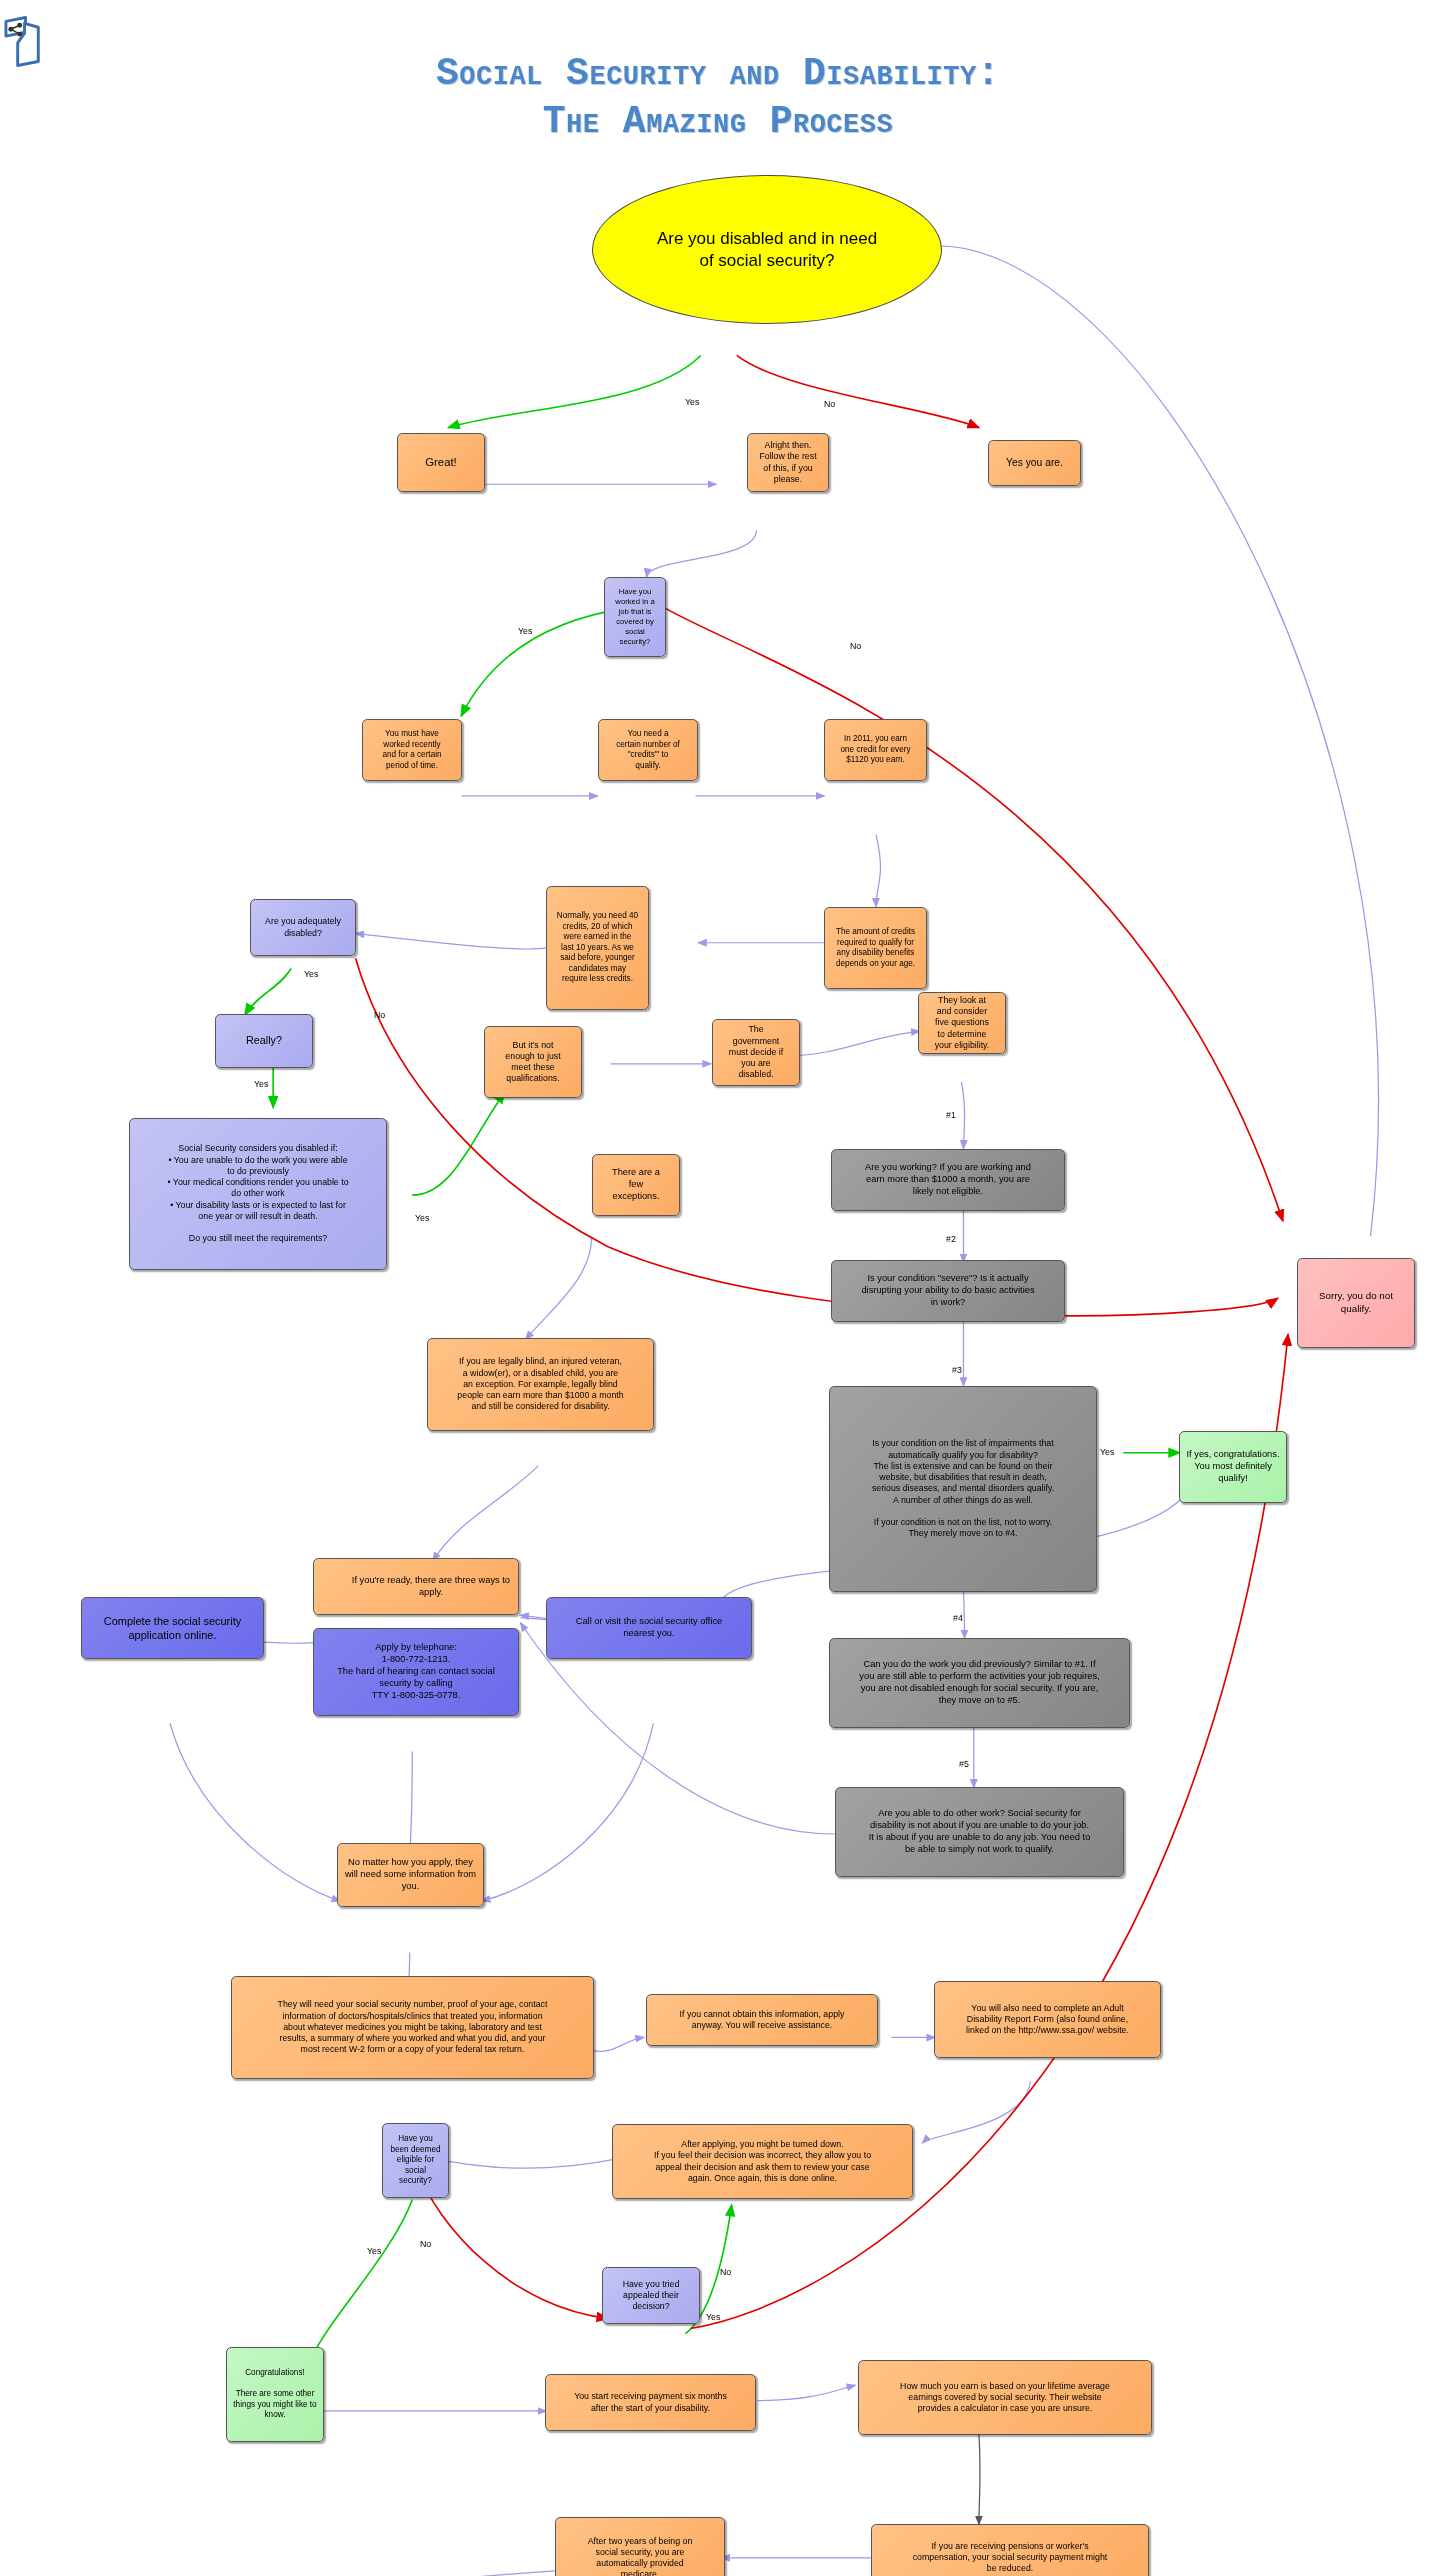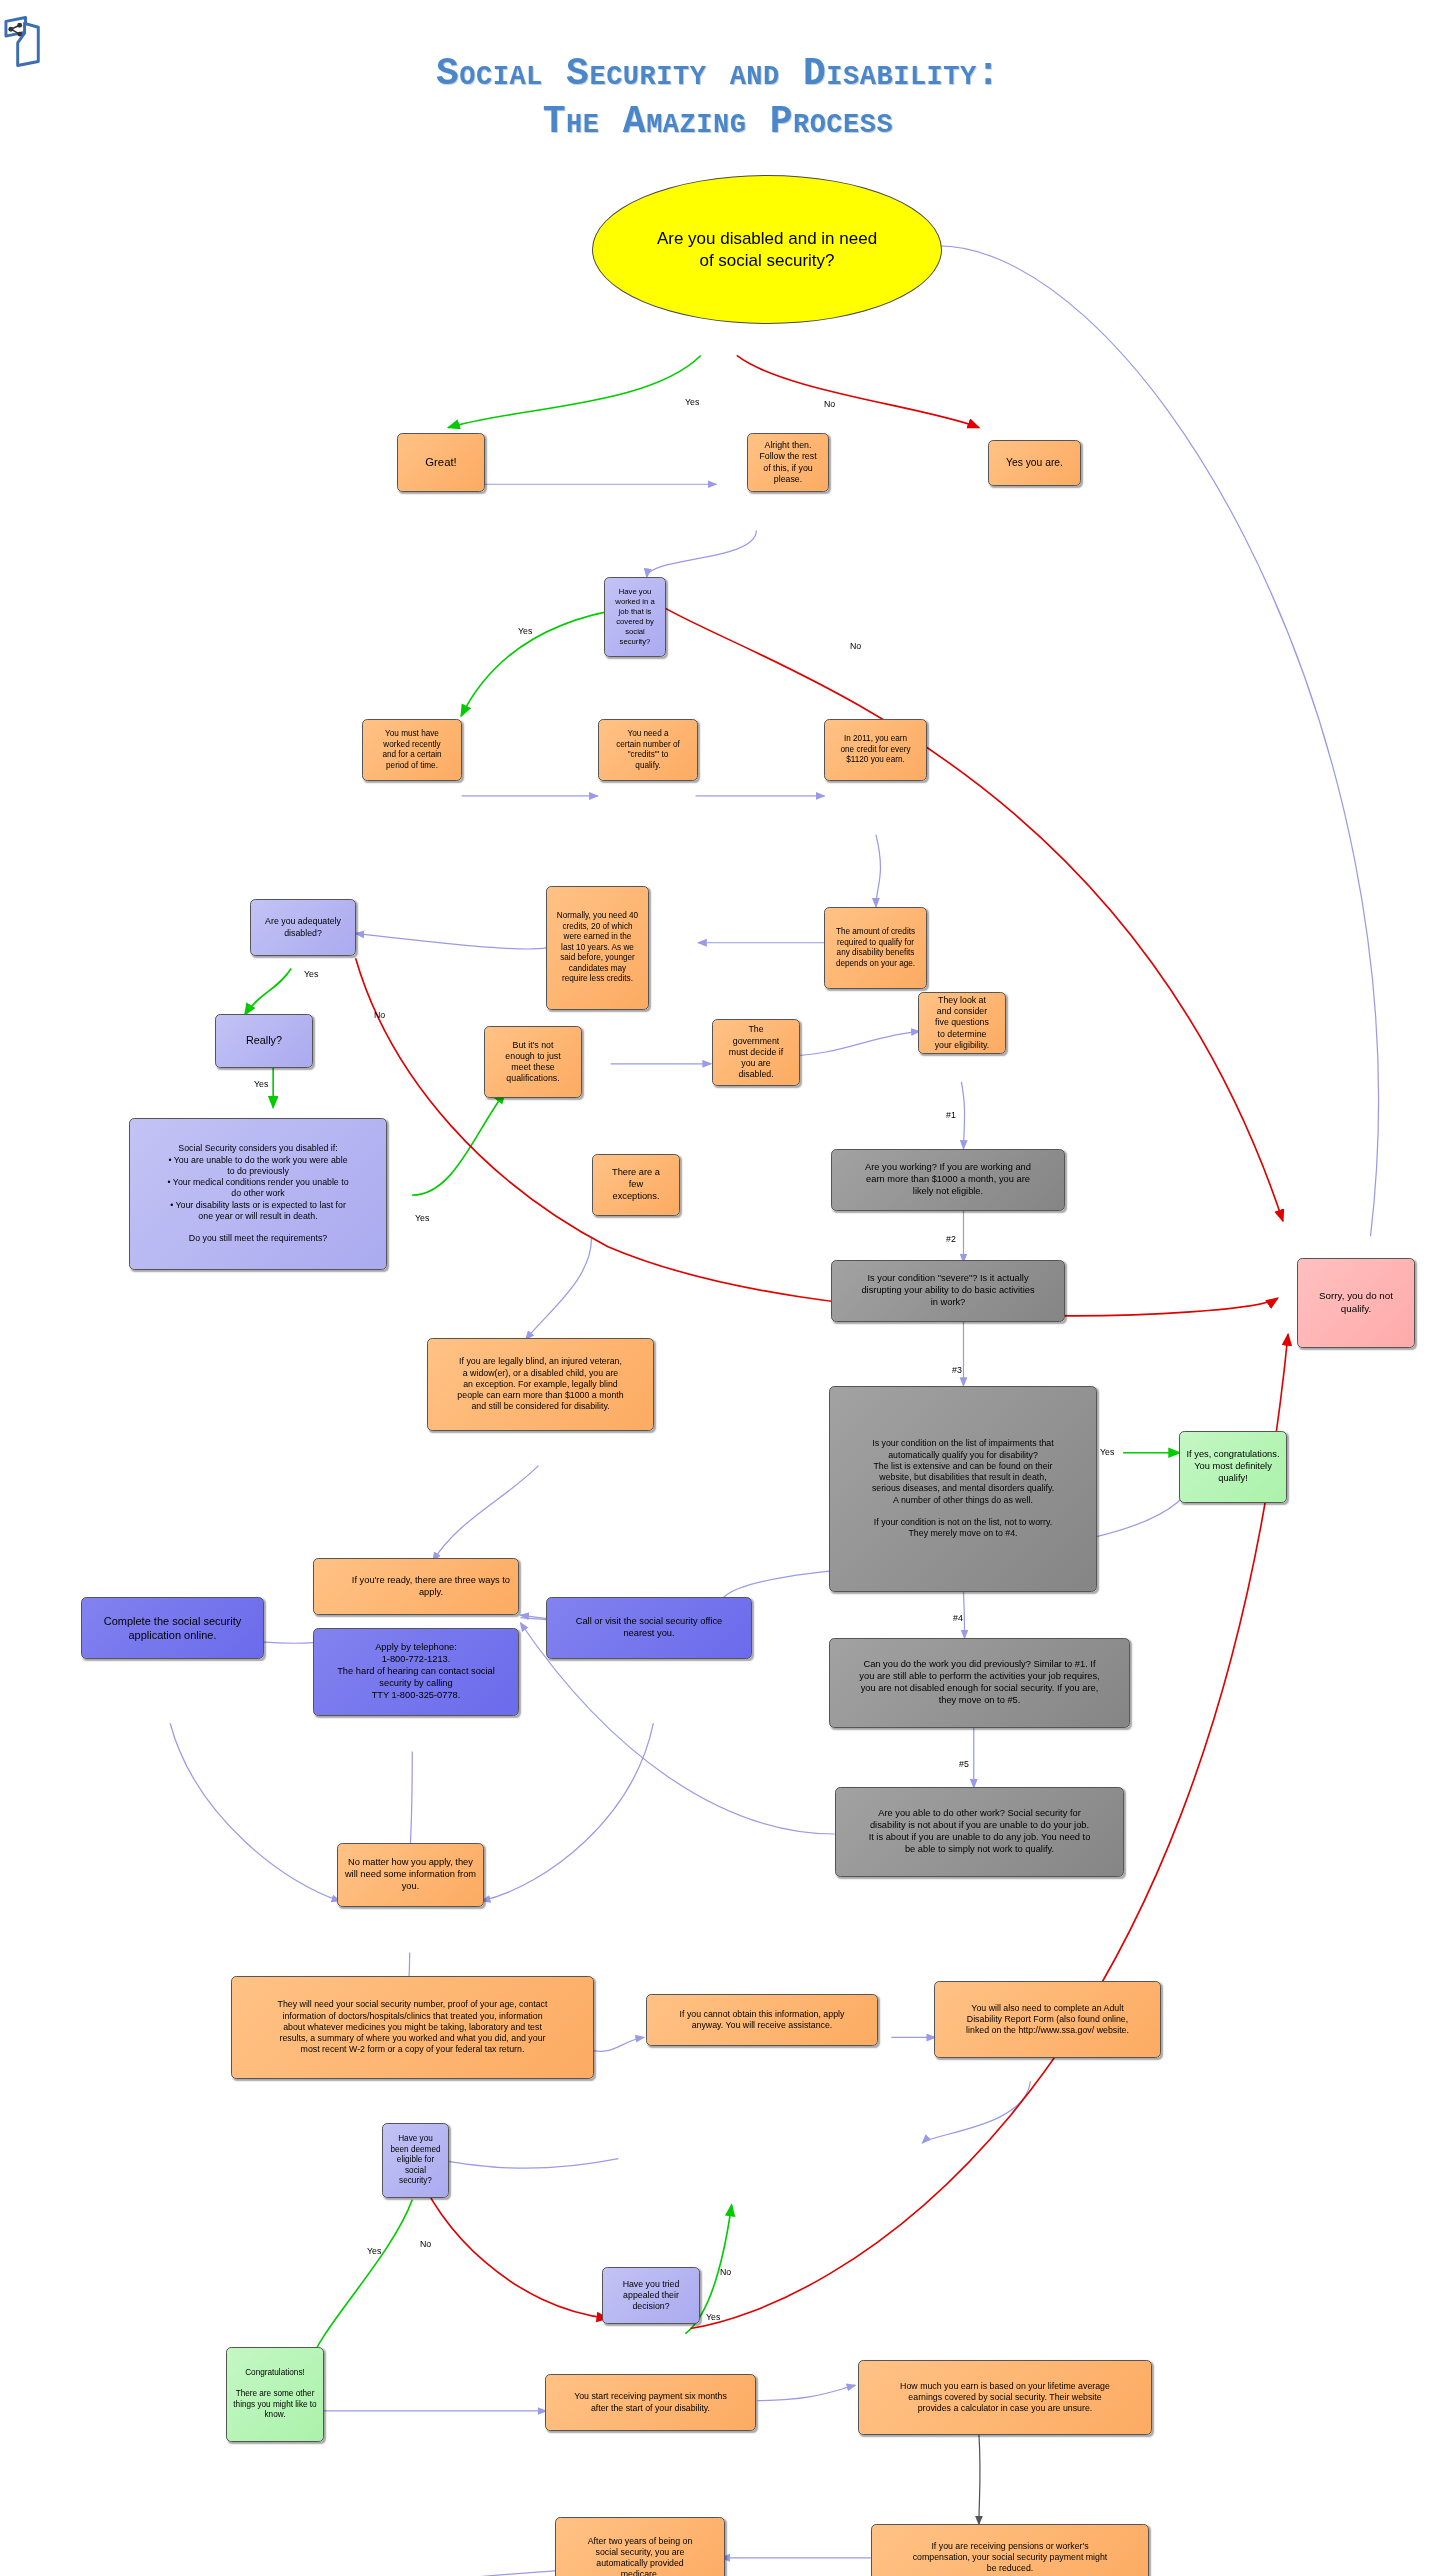--- a/index.html
+++ b/index.html
@@ -349,20 +349,24 @@
 linked on the http://www.ssa.gov/ website.</div>
 
   <div class="node blue" style="left:382px;top:2123px;width:67px;height:75px;font-size:8.2px;">Have you
 been deemed
 eligible for
 social
 security?</div>
   <div class="elabel" style="left:367px;top:2246px;">Yes</div>
   <div class="elabel" style="left:420px;top:2239px;">No</div>
 
+  <div class="node orange" style="left:612px;top:2124px;width:301px;height:75px;font-size:8.8px;">After applying, you might be turned down.
+If you feel their decision was incorrect, they allow you to
+appeal their decision and ask them to review your case
+again.  Once again, this is done online.</div>
 
   <div class="node blue" style="left:602px;top:2267px;width:98px;height:57px;font-size:8.8px;">Have you tried
 appealed their
 decision?</div>
   <div class="elabel" style="left:720px;top:2267px;">No</div>
   <div class="elabel" style="left:706px;top:2312px;">Yes</div>
 
   <div class="node green" style="left:226px;top:2347px;width:98px;height:95px;font-size:8.2px;">Congratulations!
 
 There are some other

